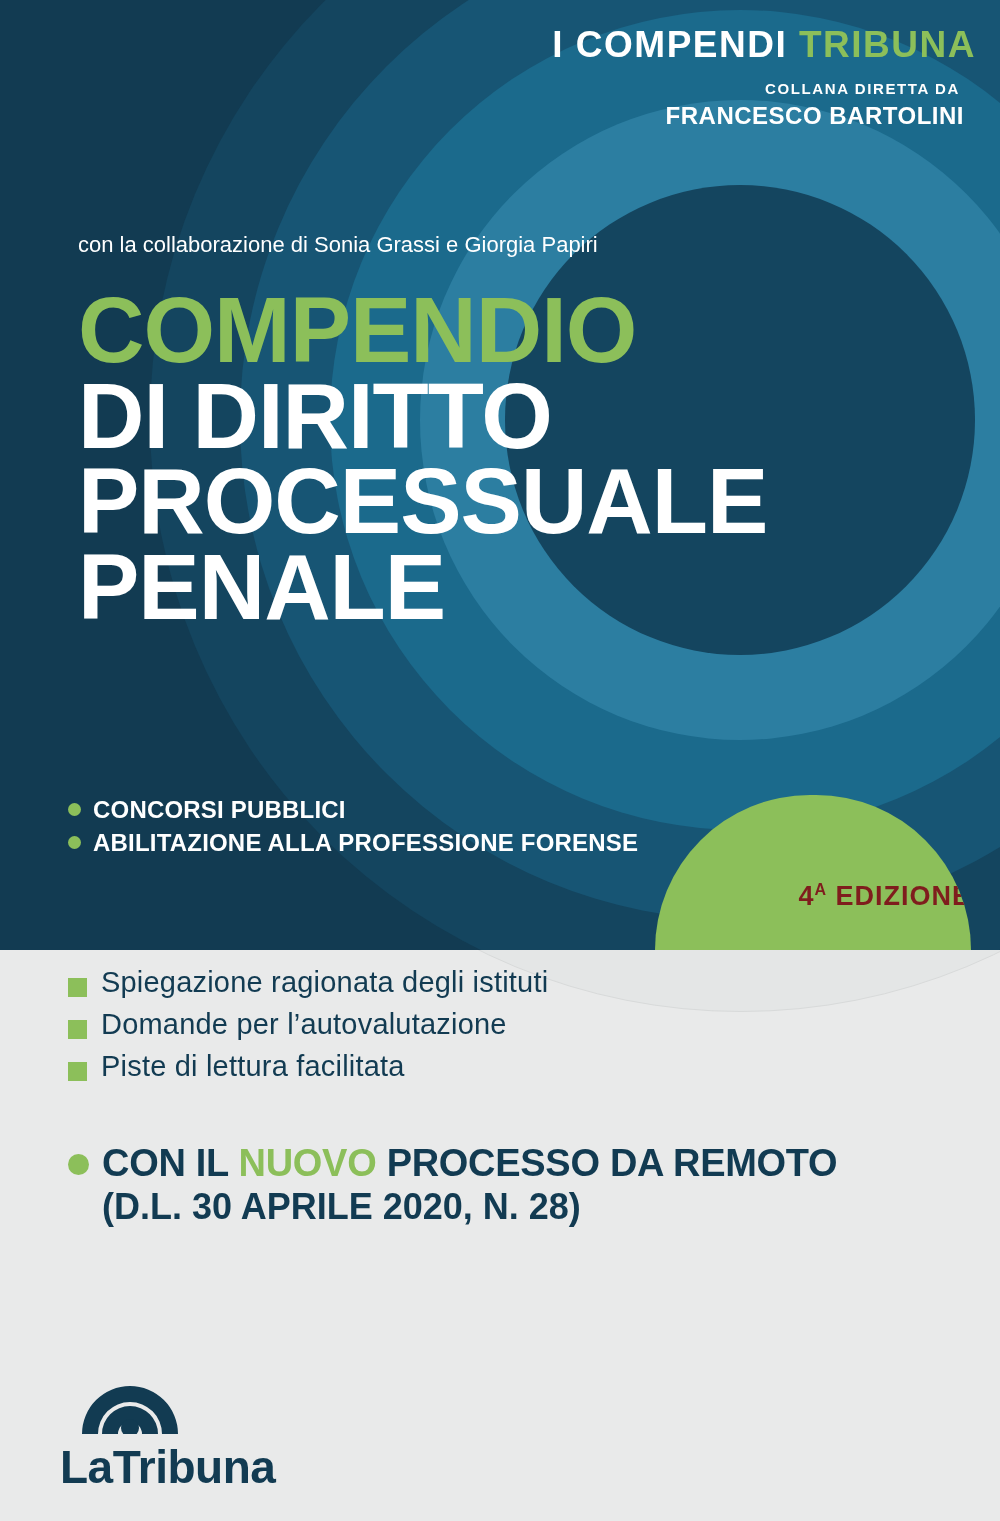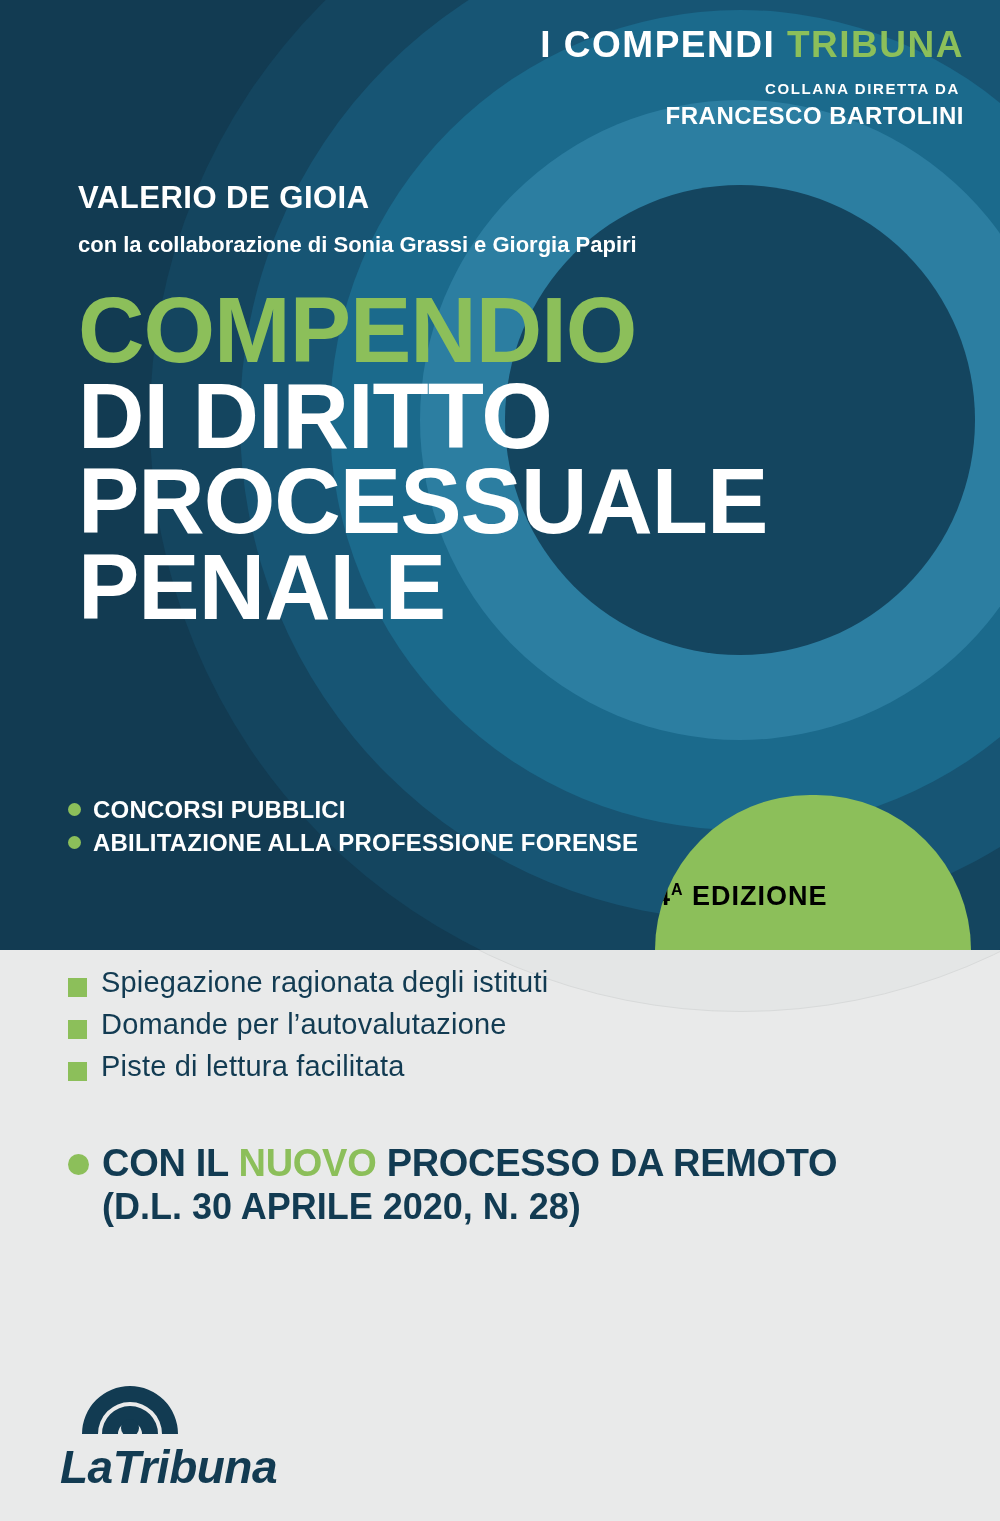--- a/index.html
+++ b/index.html
@@ -61,36 +61,36 @@
     height: 155px;
     background: #8cbf5a;
     border-top-left-radius: 160px;
     border-top-right-radius: 160px;
     overflow: hidden;
   }
   .edizione-text {
     position: absolute;
     left: 0; right: 0;
     bottom: 38px;
-    text-align: left;
-    color: #000000;
+    text-align: right;
+    color: #7f1d1d;
     font-size: 27px;
     font-weight: bold;
     letter-spacing: 1px;
     font-family: "Liberation Sans", sans-serif;
   }
   .edizione-text sup {
     font-size: 16px;
     vertical-align: super;
   }
 
   
   .series-line {
     position: absolute;
-    right: 36px;
+    right: 24px;
     top: 24px;
     text-align: right;
     font-size: 37px;
     font-weight: bold;
     letter-spacing: 1.5px;
     color: #ffffff;
   }
   .series-line .hl { color: #8cbf5a; }
   .collana-small {
     position: absolute;
@@ -122,21 +122,21 @@
     font-weight: bold;
     letter-spacing: 0.5px;
     color: #ffffff;
   }
   .collab {
     position: absolute;
     left: 78px;
     top: 232px;
     font-size: 22px;
     color: #ffffff;
-    font-weight: bold;
+    font-weight: normal;
   }
 
   
   .title-block {
     position: absolute;
     left: 78px;
     top: 288px;
     width: 860px;
   }
   .title-line {
@@ -253,21 +253,20 @@
     height: 66px;
   }
   .logo-name {
     position: absolute;
     left: 0;
     top: 72px;
     font-size: 46px;
     font-weight: bold;
     color: #123b52;
     letter-spacing: -0.5px;
-    font-style: italic;
   }
   .logo-name .thin { font-weight: bold; }
 </style>
 </head>
 <body>
 
 <div class="cover">
 
   <div class="top-panel">
     <div class="ring r1"></div>
@@ -282,21 +281,20 @@
 
   </div>
 
   <div class="series-line">
     <span>I COMPENDI</span>
     <span class="hl">TRIBUNA</span>
   </div>
   <div class="collana-small">COLLANA DIRETTA DA</div>
   <div class="collana-name">FRANCESCO BARTOLINI</div>
 
-  <div class="author">VALERIO DE GIOIA</div>
   <div class="collab">con la collaborazione di Sonia Grassi e Giorgia Papiri</div>
 
   <div class="title-block">
     <div class="title-line green">COMPENDIO</div>
     <div class="title-line">DI DIRITTO</div>
     <div class="title-line">PROCESSUALE</div>
     <div class="title-line">PENALE</div>
   </div>
 
   <div class="dark-list">

